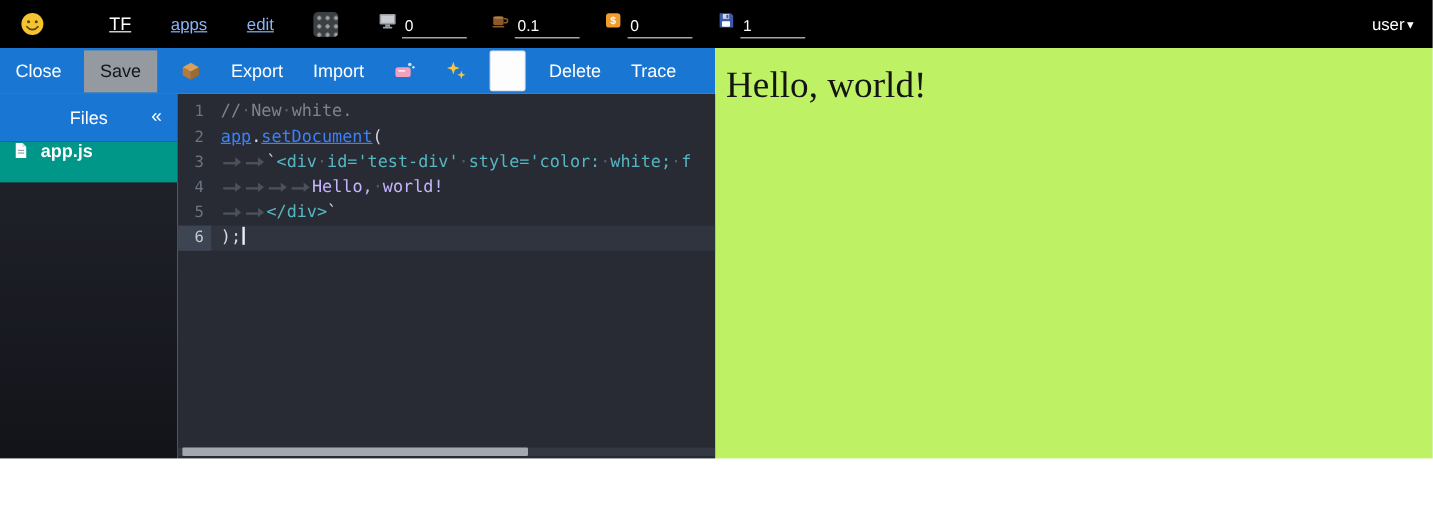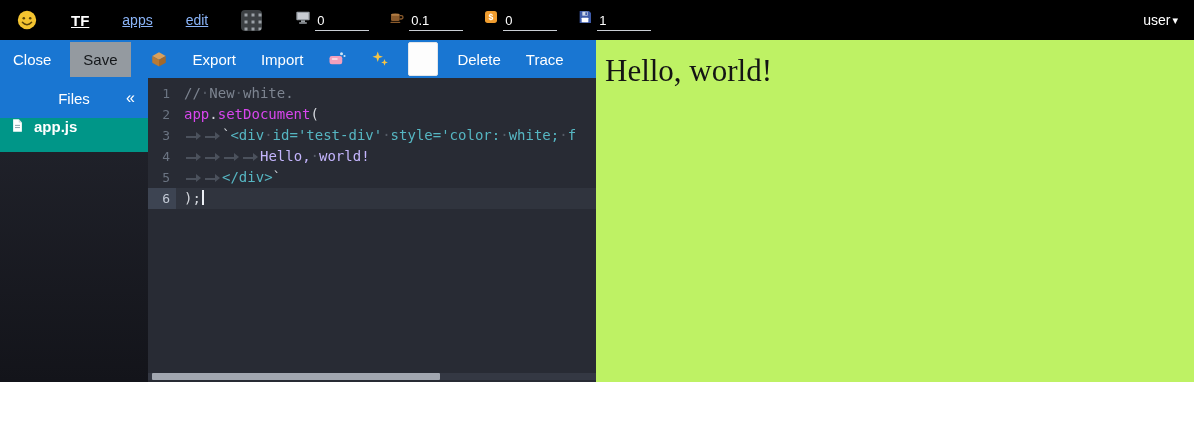--- a/index.html
+++ b/index.html
@@ -3,21 +3,21 @@
 <meta charset="utf-8">
 <style>
   * { margin:0; padding:0; box-sizing:border-box; }
   html,body { width:1194px; height:427px; overflow:hidden; background:#fff;
               font-family:"Liberation Sans", sans-serif; }
 
   
   .topbar { height:40px; background:#000; display:flex; align-items:center;
             padding:0 16px; color:#fff; }
   .topbar .cluster { display:flex; align-items:center; gap:33px; }
-  .brand { font-size:15px; font-weight:700; text-decoration:underline; color:#fff; cursor:pointer; }
+  .brand { font-size:15px; font-weight:400; text-decoration:underline; color:#fff; cursor:pointer;margin-left:20px; }
   .toplink { font-size:14px; color:#8ab4f8; text-decoration:underline; cursor:pointer; }
   .grid-icon { width:21px; height:21px; border-radius:4px; background-color:#3c4043;
                background-image:radial-gradient(circle,#9aa0a6 1.5px, transparent 1.9px);
                background-size:7px 7px; background-position:1.5px 1.5px; cursor:pointer; }
   .stats { display:flex; align-items:flex-end; gap:20px; margin-left:33px; }
   .stat { display:flex; align-items:flex-end; gap:4px; }
   .stat svg { margin-bottom:2px; }
   .stat-field { min-width:54px; border-bottom:1px solid #c9ced4; color:#fff;
                 font-size:13px; padding:0 2px 2px 2px; cursor:text; }
   .spacer { flex:1; }
@@ -60,21 +60,21 @@
             font-family:"DejaVu Sans Mono","Liberation Mono",monospace;
             font-size:14px; color:#d4d7dd; cursor:text; }
   .code-lines { padding-top:5px; }
   .line { display:flex; height:21px; line-height:21px; }
   .gutter { width:28px; padding-right:6px; text-align:right; font-size:13px;
             color:#6b7482; flex:0 0 auto; }
   .code { padding-left:8px; white-space:pre; }
   .line.current { background:#30343e; }
   .line.current .gutter { background:#3d4452; color:#c3cad6; }
   .tok-cm { color:#7d8490; }
-  .tok-id { color:#d946ef; }
+  .tok-id { color:#3b82f6;text-decoration:underline; }
   .tok-pu { color:#d4d7dd; }
   .tok-tg { color:#56b6c2; }
   .tok-st { color:#c4b5fd; }
   .dot { color:#555b66; }
   .tab { display:inline-block; width:19px; height:1em; position:relative; vertical-align:middle; }
   .tab::before { content:''; position:absolute; left:2px; right:6px; top:50%; height:1.5px; background:#4b515c; }
   .tab::after { content:''; position:absolute; right:2px; top:50%; transform:translateY(-50%);
                 border-left:5px solid #4b515c; border-top:4px solid transparent; border-bottom:4px solid transparent; }
   .caret { display:inline-block; width:2px; height:15px; background:#eceff4;
            vertical-align:-2px; margin-left:1px; }

